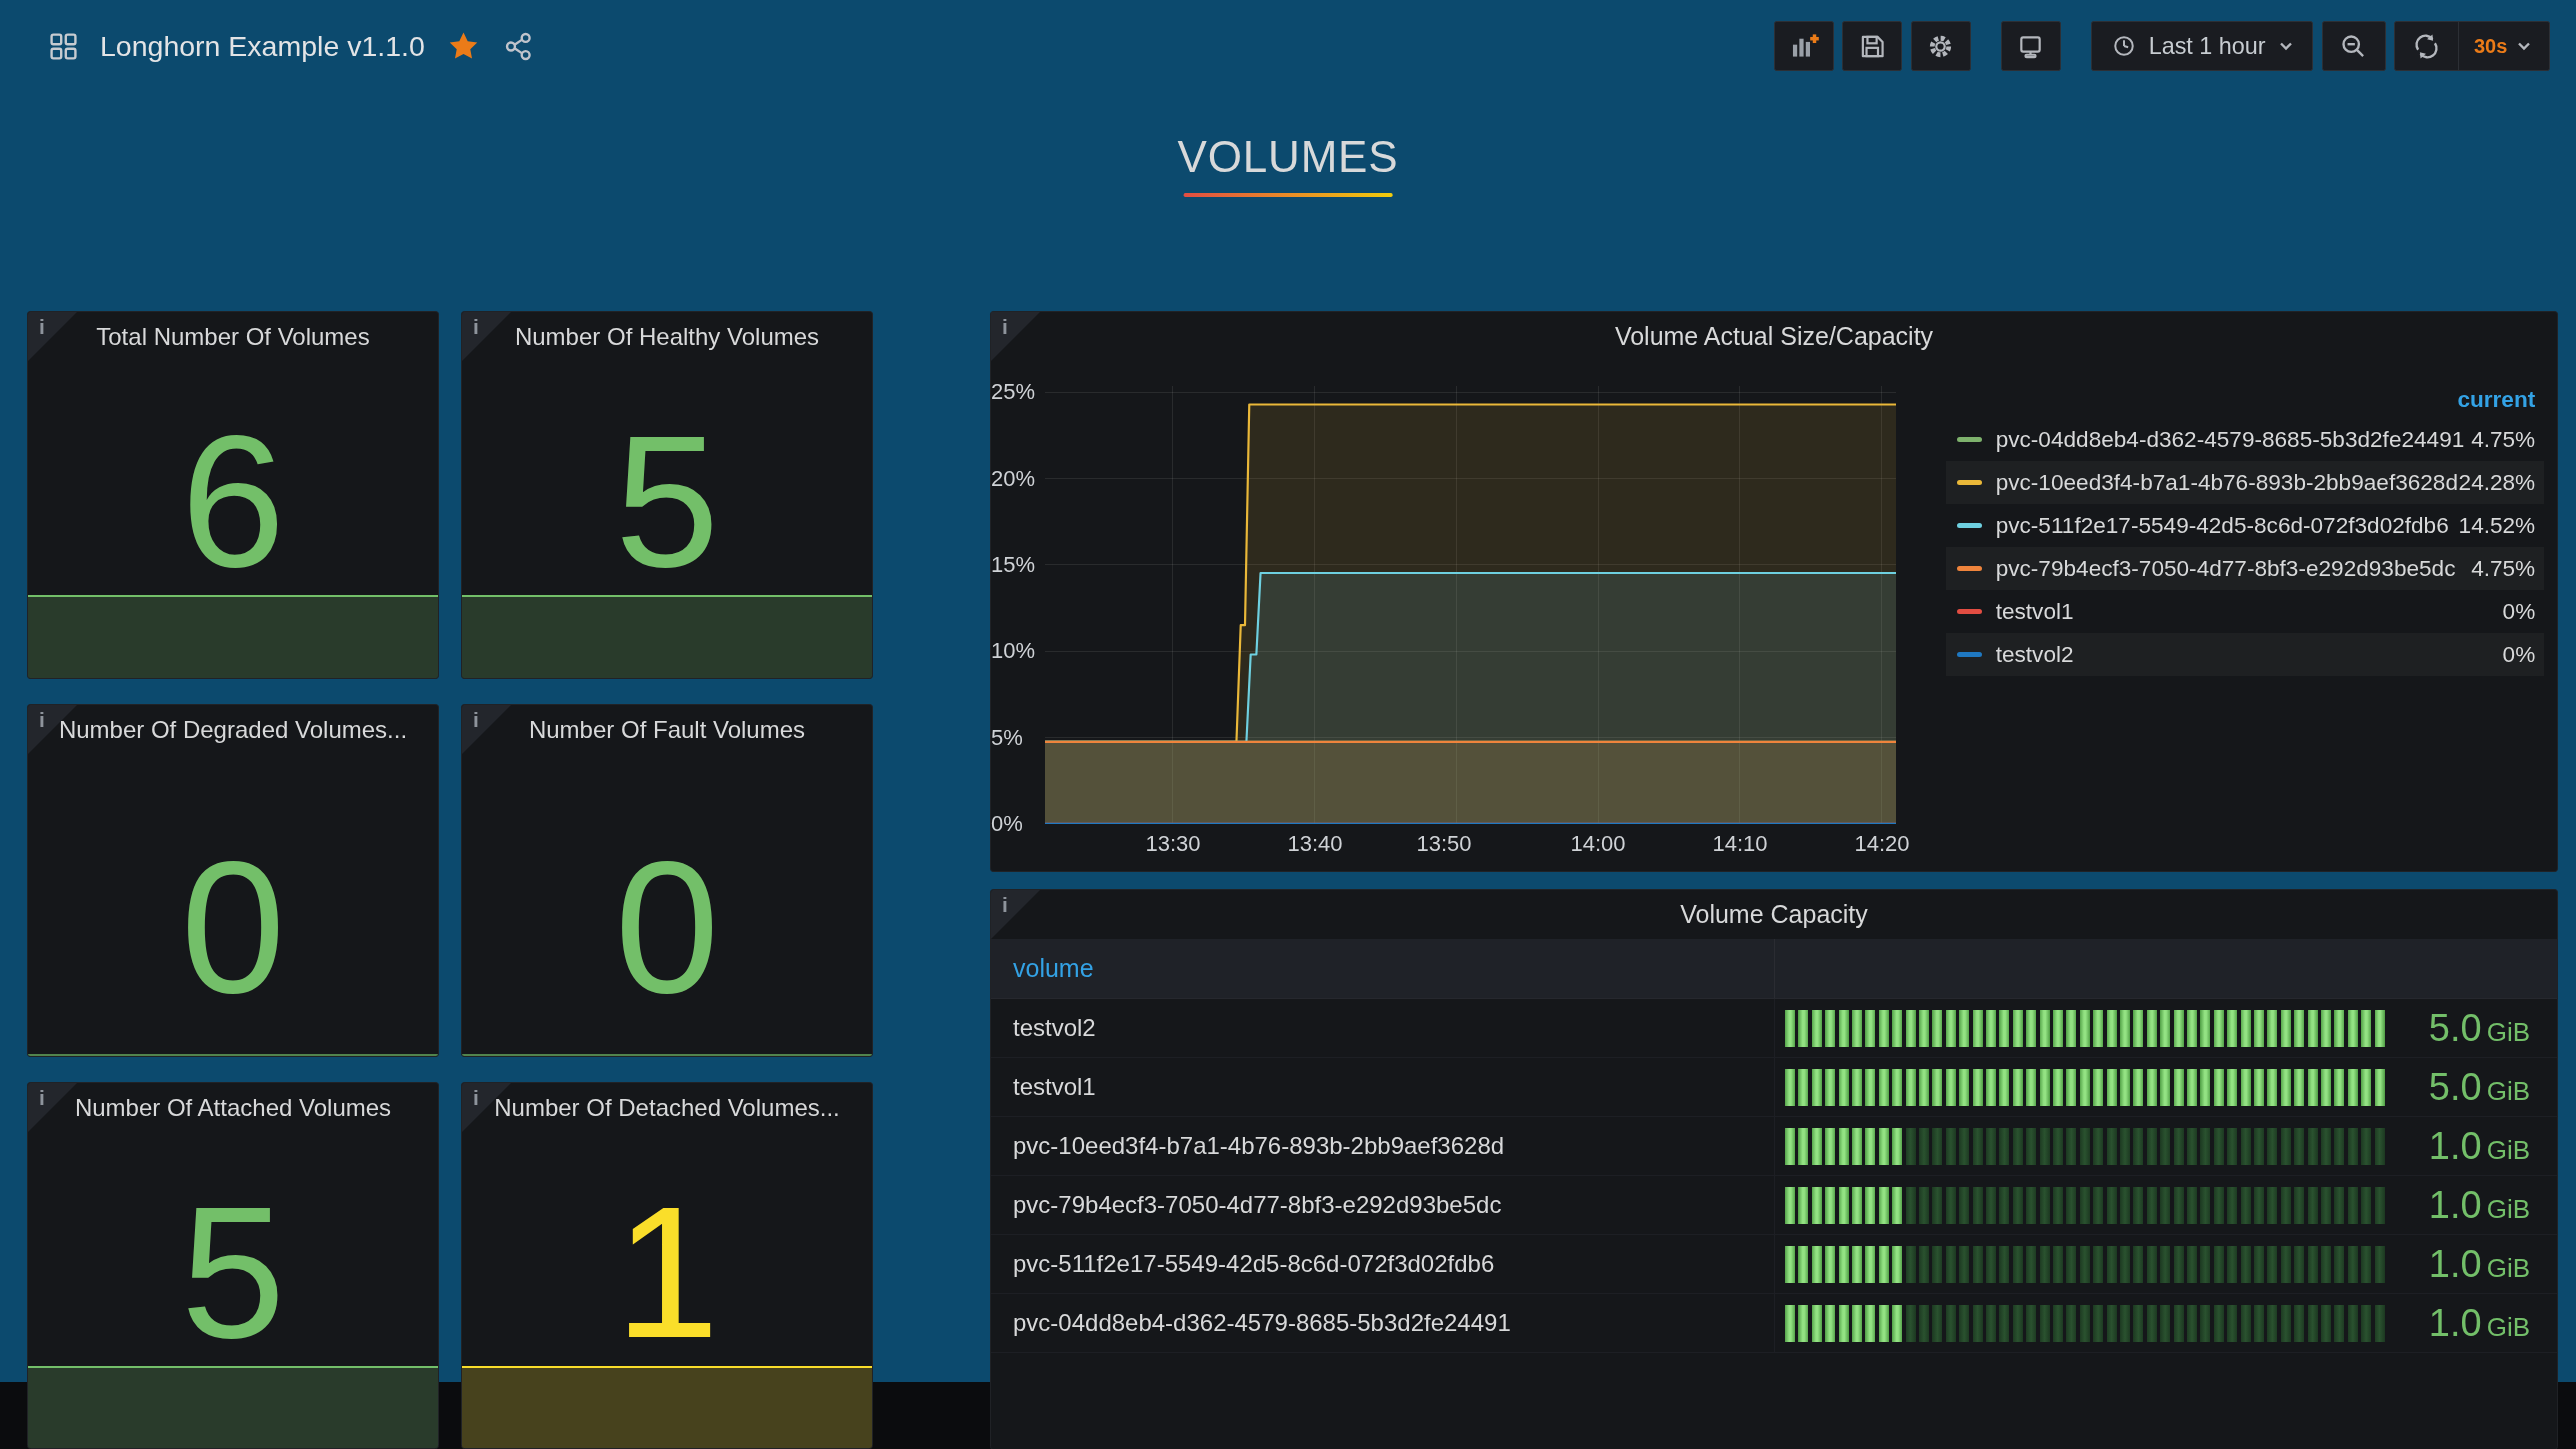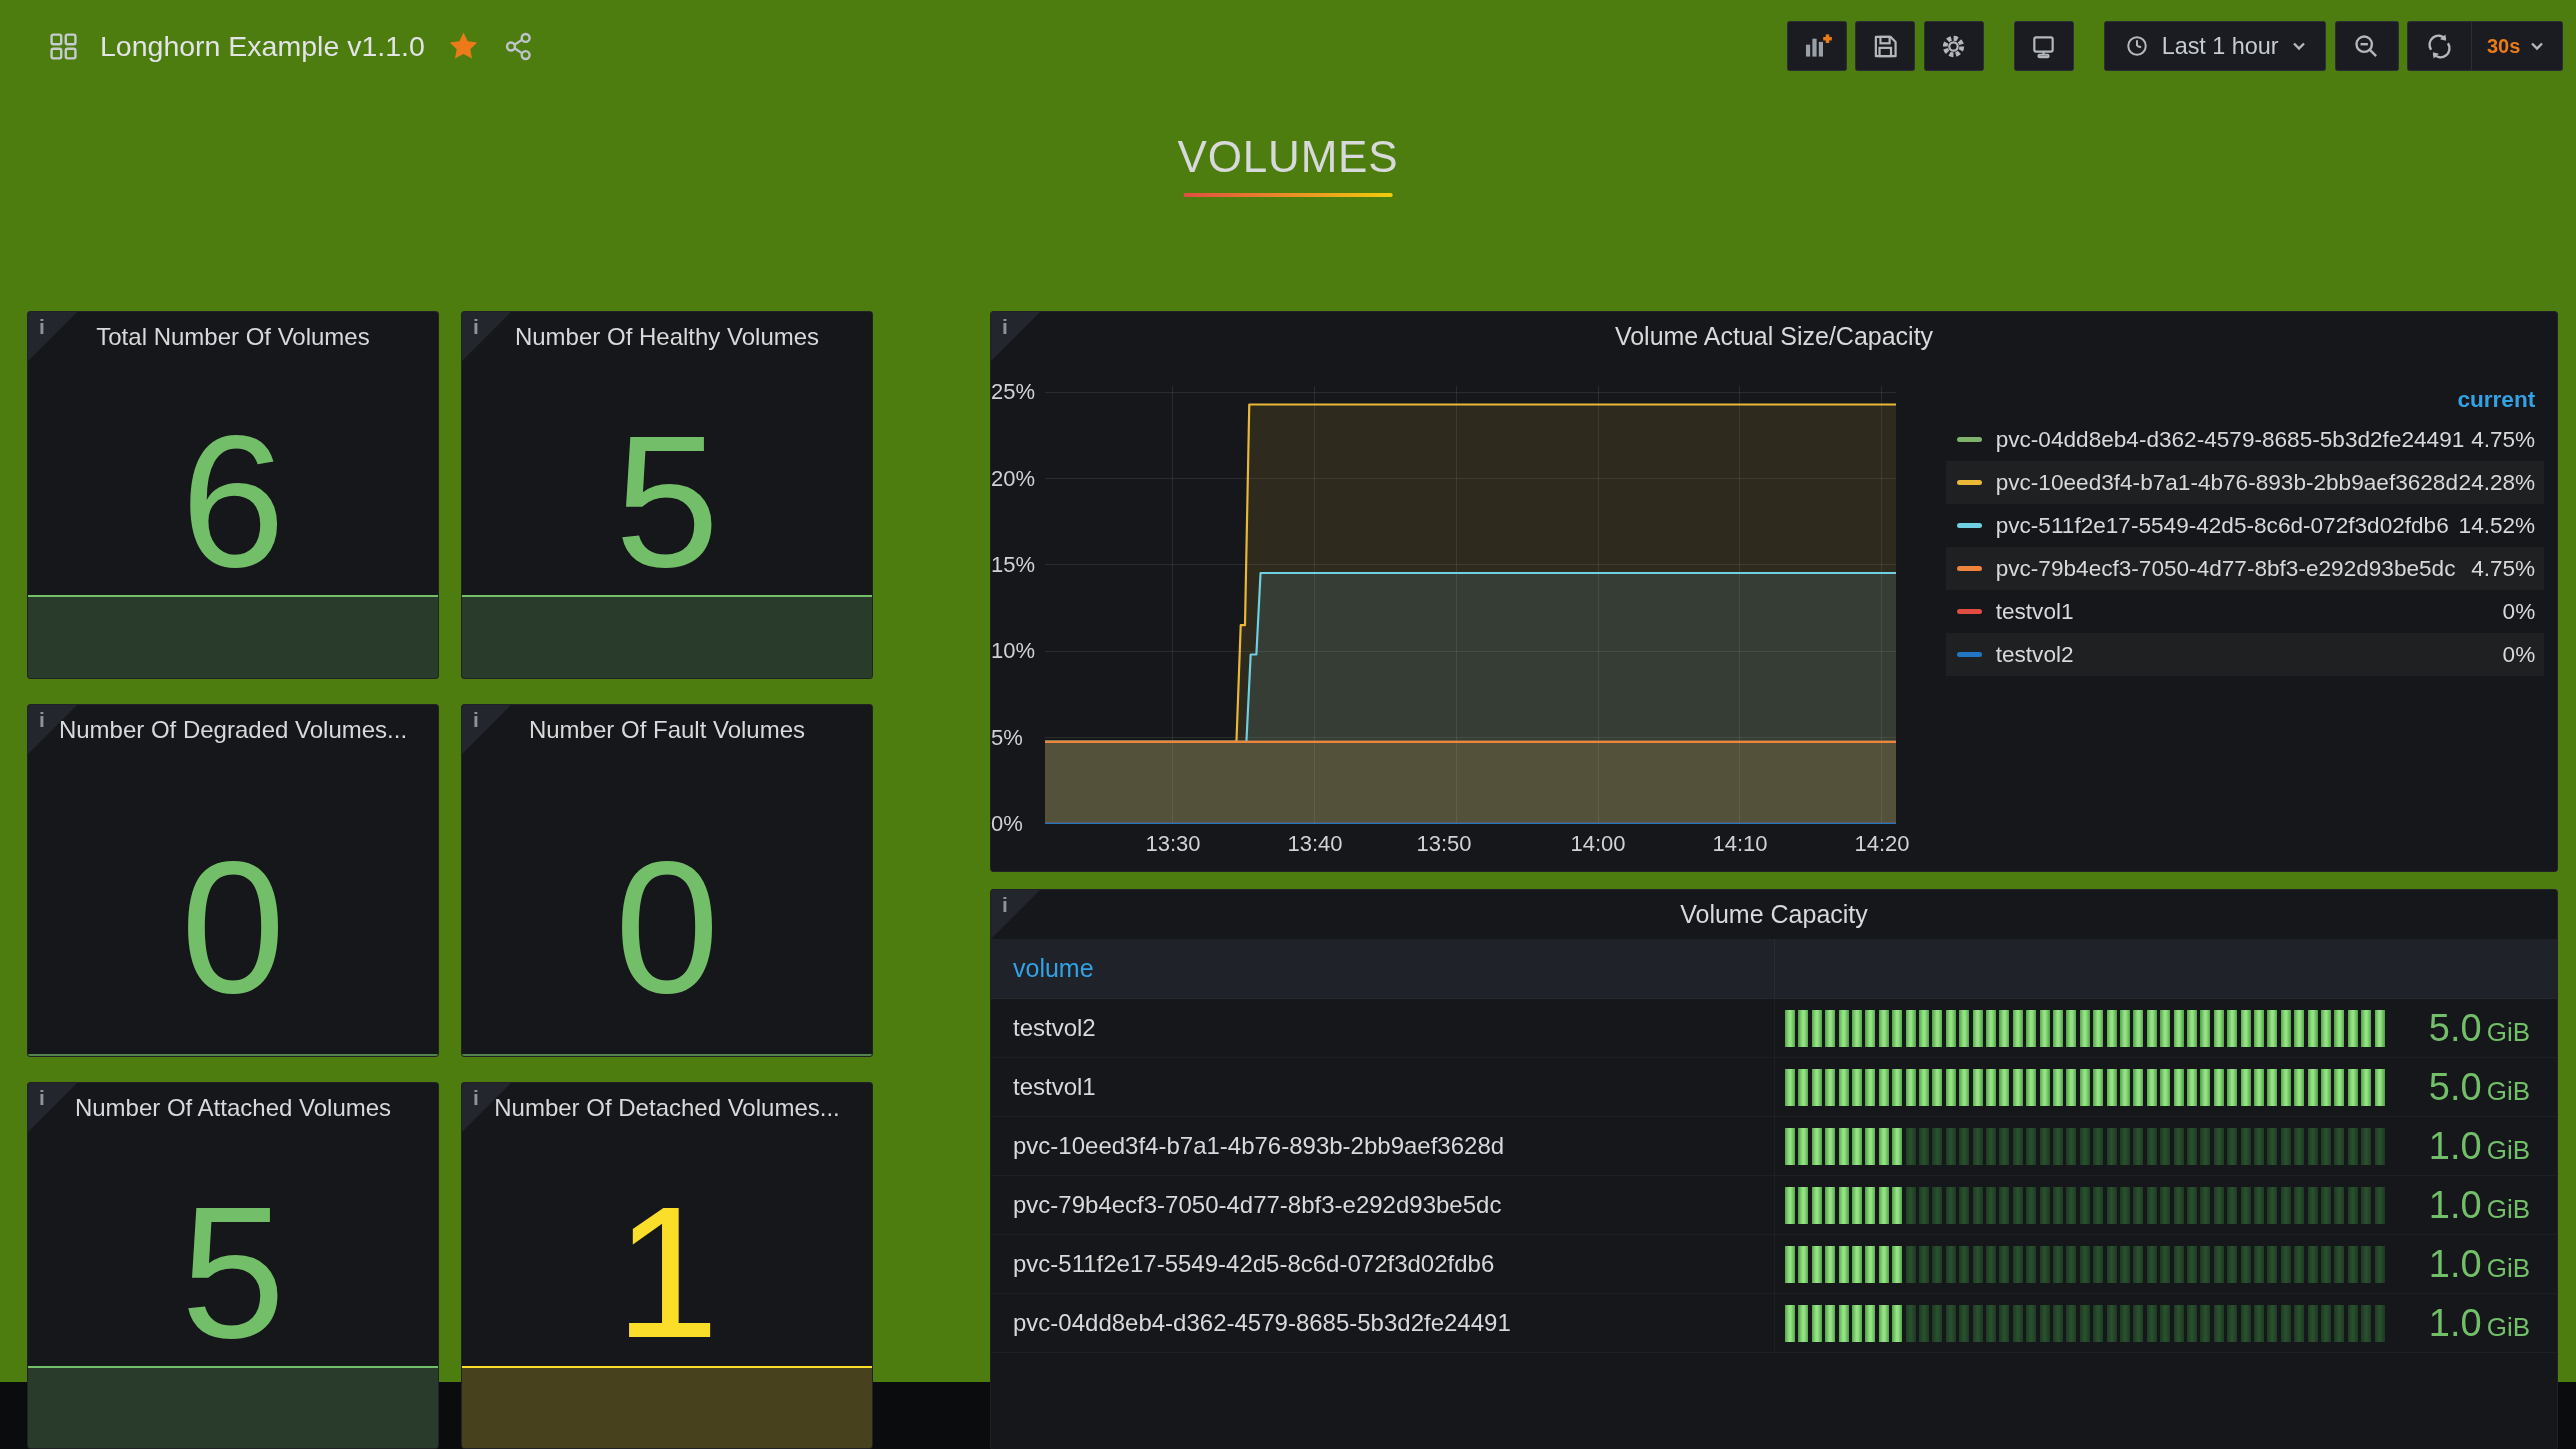--- a/index.html
+++ b/index.html
@@ -1,28 +1,28 @@
 <!DOCTYPE html>
 <html style="font-size:13.4px"><head>
 <meta charset="utf-8">
 <style>
   * { margin:0; padding:0; box-sizing:border-box; }
   html,body { background:#0b0c0e; }
   body { width:2576px; height:1450px; overflow:hidden;
          font-family:"Liberation Sans","DejaVu Sans",sans-serif; color:#d8d9da; }
-  #app { position:relative; width:2576px; height:1382px; background:#4d7c0f; }
+  #app { position:relative; width:2576px; height:1382px; background:#0c4a6e; }
 
   
   .topbar { position:absolute; left:0; top:0; width:100%; height:92px;
             display:flex; align-items:center; justify-content:space-between; }
   .tb-left { display:flex; align-items:center; padding-left:25px; }
   .tb-left .dash-title { font-size:28.5px; font-weight:500; color:#e3e4e6; margin-left:20px; white-space:nowrap; }
   .tb-icon { display:flex; align-items:center; justify-content:center; cursor:pointer; }
   .tb-left .tb-icon { margin-left:22px; }
-  .tb-right { display:flex; align-items:center; gap:8.4px; padding-right:13px; }
+  .tb-right { display:flex; align-items:center; gap:8.4px; padding-right:26px; }
   .tb-btn { height:50px; min-width:60px; background:#1a1c21; border:0.8px solid #2c2f35;
             border-radius:2.5px; display:flex; align-items:center; justify-content:center;
             color:#b4b7bd; cursor:pointer; }
   .tb-gap { width:13.4px; }
   .tb-time { padding:0 16.7px; gap:10px; font-size:23.4px; font-weight:500; color:#c7ccd1; white-space:nowrap; }
   .tb-refresh { padding:0; overflow:hidden; }
   .tb-refresh .seg { height:50px; display:flex; align-items:center; justify-content:center; padding:0 15px; }
   .tb-refresh .divider { width:0.8px; height:50px; background:#2c2f35; }
   .refresh-label { color:#eb7b18; font-size:20px; font-weight:700; margin-right:6.7px; }
   svg.icon { display:block; }

